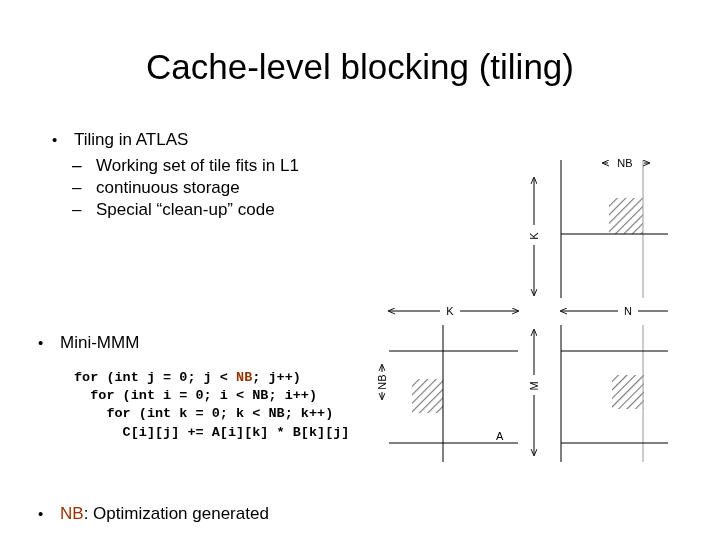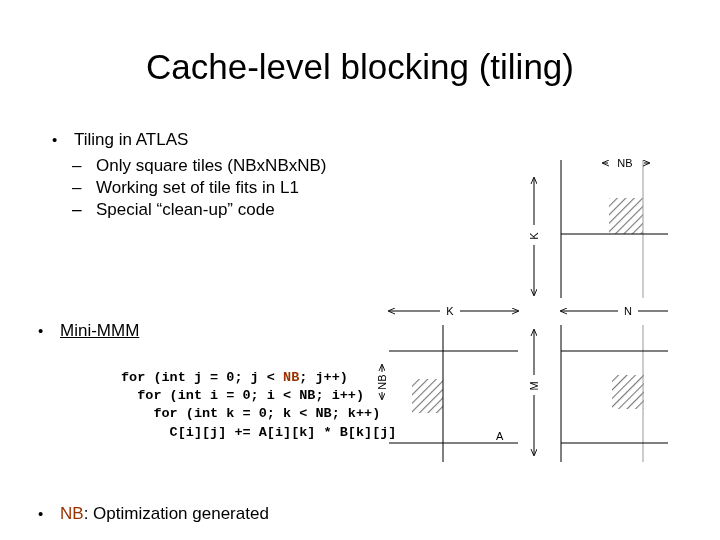--- a/index.html
+++ b/index.html
@@ -69,21 +69,20 @@
   #code-block {
     position: absolute;
     left: 74px;
     top: 369px;
     font-family: "Liberation Mono", "DejaVu Sans Mono", monospace;
     font-size: 13.5px;
     line-height: 18.2px;
     font-weight: bold;
     color: #000000;
     white-space: pre;
-    margin-left: 47px;
   }
   #code-block .nb-accent { color: #993300; }
 
   .accent { color: #993300; }
 
   
   #diagram {
     position: absolute;
     left: 0;
     top: 0;
@@ -108,36 +107,38 @@
 
   <div id="slide-title">Cache-level blocking (tiling)</div>
 
   <div class="bullet-l1" style="left:52px; top:129px;">
     <span class="dot">•</span><span>Tiling in ATLAS</span>
   </div>
 
   <div class="sublist" style="top:155px;">
     <div class="sub-item">
       <span class="dash">–</span>
-      <span>Only square tiles (NBxNBxNB)</span>
     </div>
     <div class="sub-item">
       <span class="dash">–</span>
       <span>Working set of tile fits in L1</span>
     </div>
     <div class="sub-item">
       <span class="dash">–</span>
     </div>
     <div class="sub-item">
+      <span>continuous storage</span>
+    </div>
+    <div class="sub-item">
       <span class="dash">–</span>
       <span>Special “clean-up” code</span>
     </div>
   </div>
 
-  <div class="bullet-l1" style="left:38px; top:320px;text-decoration:underline;">
+  <div class="bullet-l1" style="left:38px; top:332px;">
     <span class="dot">•</span><span>Mini-MMM</span>
   </div>
 
   <div id="code-block"><span>for (int j = 0; j &lt; </span><span class="nb-accent">NB</span><span>; j++)</span>
 <span>  for (int i = 0; i &lt; NB; i++)</span>
 <span>    for (int k = 0; k &lt; NB; k++)</span>
 <span>      C[i][j] += A[i][k] * B[k][j]</span></div>
 
   <div class="bullet-l1" style="left:38px; top:503px;">
     <span class="dot">•</span><span class="accent">NB</span><span>: Optimization generated</span>

